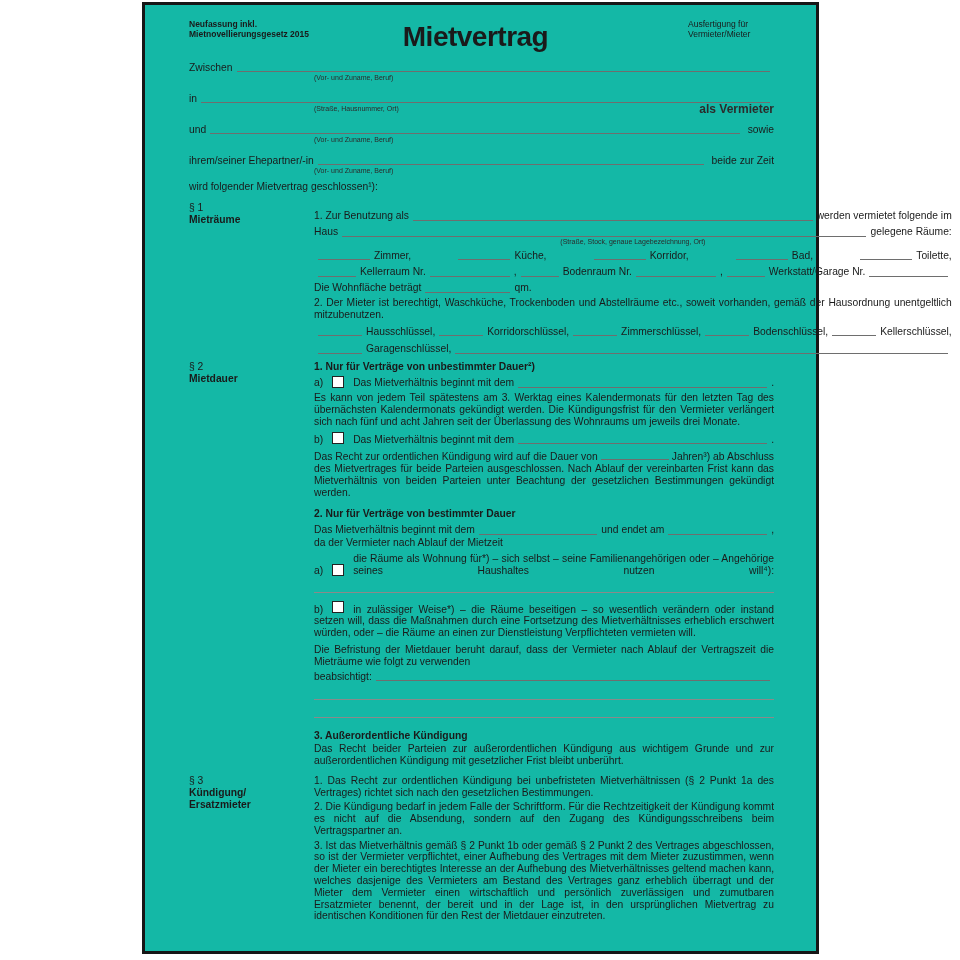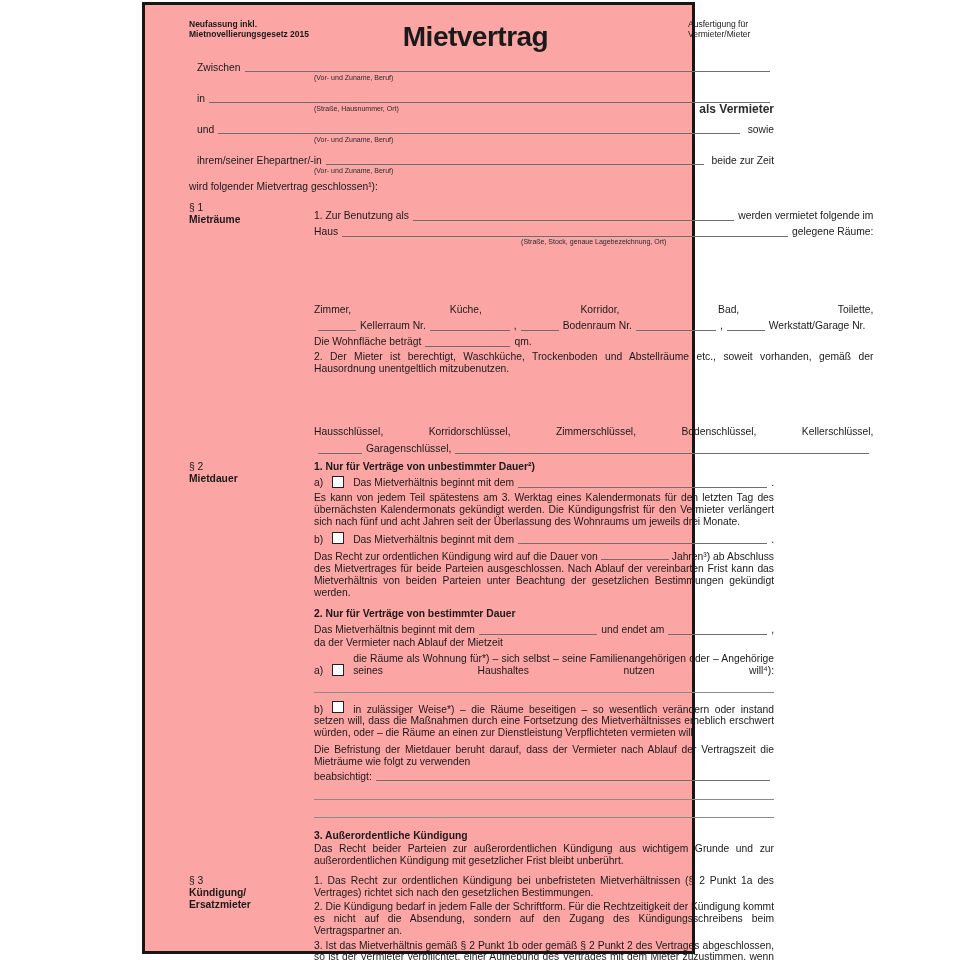--- a/index.html
+++ b/index.html
@@ -1,47 +1,47 @@
 <!DOCTYPE html>
 <html><head>
 <meta charset="utf-8">
 <style>
   html,body { margin:0; padding:0; background:#ffffff; }
   body { width:960px; height:960px; position:relative; font-family:"Liberation Sans","DejaVu Sans",sans-serif; color:#1a1a1a; }
-  .page { position:absolute; left:142px; top:2px; width:553px; height:952px; box-sizing:border-box; border:3px solid #161616; background:#fca5a5; }
+  .page { position:absolute; left:142px; top:2px; width:677px; height:952px; box-sizing:border-box; border:3px solid #161616; background:#14b8a6; }
   .content { position:absolute; left:44px; top:6px; width:585px; }
 
   
   .header { position:relative; height:48px; }
   .ed { position:absolute; left:0; top:8px; font-size:8.5px; font-weight:bold; line-height:10px; }
   .copy { position:absolute; right:0; top:8px; width:86px; font-size:8.5px; line-height:10px; }
   .title { position:absolute; left:0; right:12px; top:10px; text-align:center; font-size:28px; font-weight:bold; letter-spacing:-0.5px; }
 
   
-  .prow { display:flex; align-items:flex-end; font-size:10.3px; height:14px; margin-top:7px;margin-left:8px; }
+  .prow { display:flex; align-items:flex-end; font-size:10.3px; height:14px; margin-top:7px; }
   .prow:first-child { margin-top:0; }
   .pcap { display:flex; justify-content:space-between; font-size:7px; color:#2b2b2b; height:10px; line-height:9px; }
   .pcap .cap { margin-left:125px; }
   .pcap .capr { font-size:12px; font-weight:bold; line-height:10px; }
   .rlab { margin-left:4px; white-space:nowrap; }
   .blank { flex:1 1 auto; border-bottom:1px solid #6e6e6e; margin:0 4px 1px 4px; min-height:1px; }
   .closing { font-size:10.3px; margin-top:5px; }
 
   
   .section { display:flex; }
   .side { flex:0 0 125px; font-size:10.3px; line-height:12.2px; }
   .side .name { font-weight:bold; }
   .main { flex:1 1 auto; font-size:10.3px; line-height:11.8px; }
   .main p { margin:3px 0 0 0; text-align:justify; }
   .bh { font-weight:bold; margin-top:0; }
   .frow { display:flex; align-items:flex-end; margin-top:4px; }
   .frow .t { white-space:nowrap; }
   .caprow { font-size:7px; color:#2b2b2b; text-align:center; height:9px; line-height:8px; }
   .spread { display:flex; justify-content:space-between; margin-top:3px; }
-  .pair { display:flex; align-items:flex-end;flex-direction:column; }
+  .pair { display:flex; align-items:flex-end; }
   .pair .blank { flex:0 0 52px; }
   .pairk .blank { flex:0 0 44px; }
   .w38 { flex:0 0 38px; } .w80 { flex:0 0 80px; } .w85 { flex:0 0 85px; }
   .cb { flex:0 0 auto; display:inline-block; width:10px; height:10px; border:1.2px solid #222; background:#fff; margin:0 9px 1px 9px; vertical-align:-1px; }
   .lab { white-space:nowrap; }
   .crow { display:flex; align-items:flex-end; margin-top:4px; }
   .justline { flex:1 1 auto; text-align:justify; text-align-last:justify; }
   .iblank { display:inline-block; width:68px; border-bottom:1px solid #6e6e6e; height:9px; vertical-align:baseline; }
   .blankrow { margin-top:16px; height:1px; border-bottom:1px solid #8a8a8a; }
 </style>

